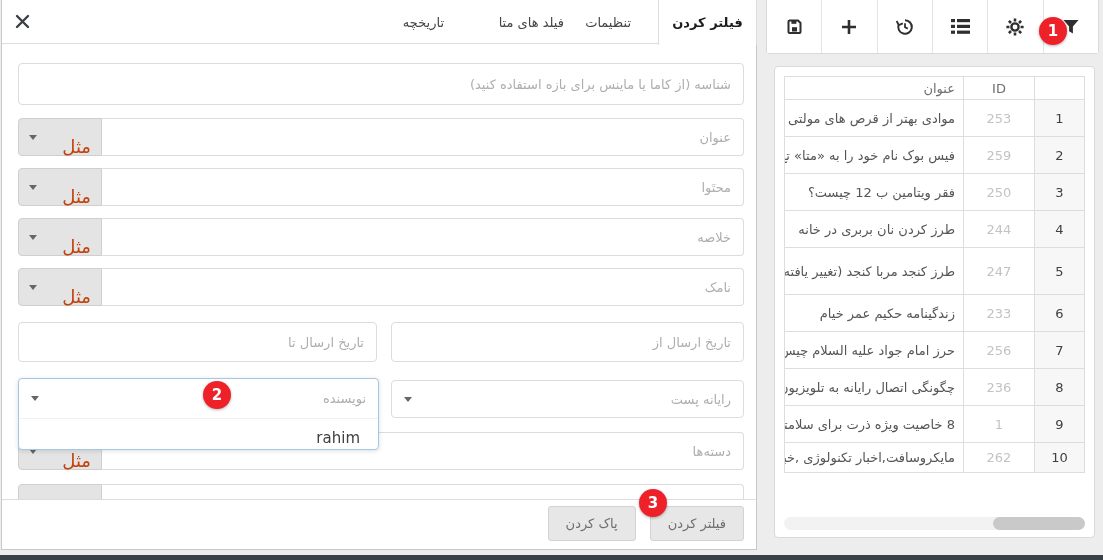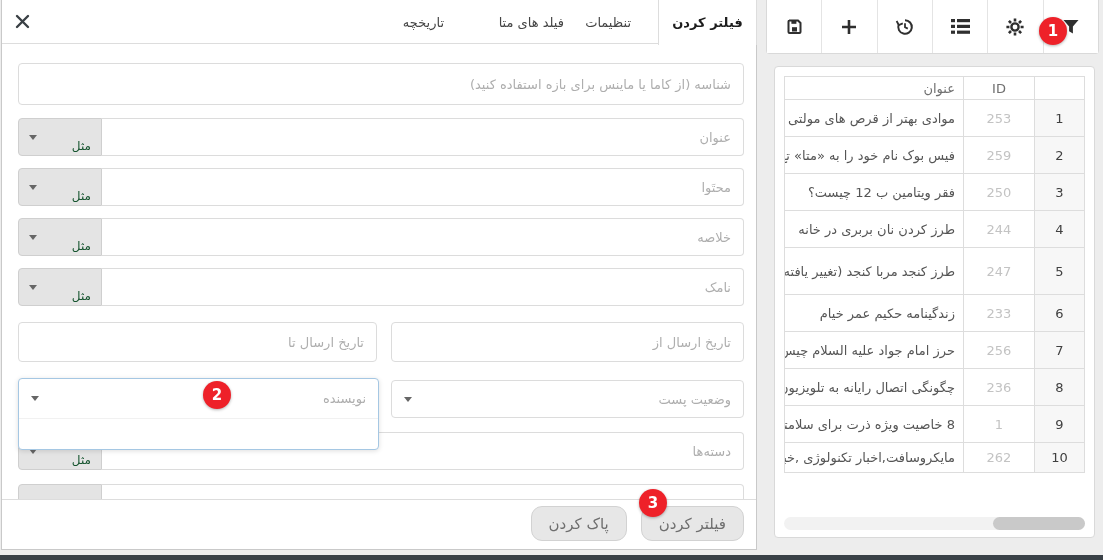--- a/index.html
+++ b/index.html
@@ -32,21 +32,21 @@
   .f-title   { top:118px; }
   .f-content { top:168px; }
   .f-summary { top:218px; }
   .f-slug    { top:268px; }
   .f-cats    { top:432px; z-index:1; }
   .f-clip    { top:484px; z-index:0; }
   .like-row  { left:16px; right:12px; height:38px; display:flex; }
   .op-btn { width:84px; height:100%; background:#e4e4e4; border:1px solid #cfcfcf;
             border-radius:4px 0 0 4px; display:flex; align-items:center; justify-content:space-between;
             padding:0 10px; cursor:pointer; font-family:inherit; }
-  .op-btn span.op-label { font-size:12px; color:#14532d;margin-top:18px; }
+  .op-btn span.op-label { font-size:18px; color:#c2410c;margin-top:18px; }
   .like-row input.std { flex:1; border-radius:0 4px 4px 0; border-left:none; }
 
   .caret { width:0; height:0; border-left:4px solid transparent; border-right:4px solid transparent;
            border-top:5px solid #666; }
 
   .date-from { top:322px; left:389px; right:12px; height:40px; }
   .date-to   { top:322px; left:16px;  width:359px; height:40px; }
 
   .combo { position:absolute; height:38px; background:#fff; border:1px solid #dcdcdc; border-radius:4px;
            display:flex; align-items:center; justify-content:space-between; padding:0 12px; cursor:pointer; }
@@ -57,22 +57,22 @@
                 border:1px solid #a5c7e3; border-radius:4px; box-shadow:0 1px 5px rgba(0,0,0,.13); z-index:5; }
   .author-input { height:40px; display:flex; align-items:center; justify-content:space-between;
                   padding:0 12px; border-bottom:1px solid #f1f1f1; cursor:text; }
   .author-input .ph { font-size:13px; color:#aeaeae; }
   .author-option { height:38px; display:flex; align-items:center; justify-content:flex-end;
                    padding:0 18px; font-size:15px; color:#404040; cursor:pointer; }
 
   .mfooter { position:absolute; bottom:0; left:0; right:0; height:50px; background:#fff;
              border-top:1px solid #ddd; z-index:6; display:flex; flex-direction:row-reverse;
              align-items:flex-start; gap:14px; padding:6px 12px 0 0; }
-  .gbtn { height:35px; padding:8px 17px; background:#e7e7e7; border:1px solid #d2d2d2; border-radius:11px;
-          font-size:15px; color:#6e6e6e; cursor:pointer; font-family:inherit; }
+  .gbtn { height:35px; padding:8px 17px; background:#e7e7e7; border:1px solid #d2d2d2; border-radius:3px;
+          font-size:13px; color:#6e6e6e; cursor:pointer; font-family:inherit; }
 
   
   .toolbar { position:absolute; left:766px; top:-1px; width:333px; height:55px; background:#fff;
              border:1px solid #d9d9d9; border-radius:0 0 3px 3px; display:flex; }
   .tool-btn { flex:1; display:flex; align-items:center; justify-content:center;
               border-left:1px solid #e4e4e4; background:#fff; cursor:pointer; border-top:none; border-bottom:none; border-right:none; }
   .tool-btn:first-child { border-left:none; }
 
   
   .card { position:absolute; left:774px; top:66px; width:321px; height:472px; background:#fff;
@@ -160,21 +160,21 @@
 
     <div class="frow date-from">
       <input class="std" dir="rtl" placeholder="تاریخ ارسال از" style="">
     </div>
     <div class="frow date-to">
       <input class="std" dir="rtl" placeholder="تاریخ ارسال تا" style="">
     </div>
 
     <div class="combo status-combo">
       <span class="caret"></span>
-      <span class="ph">وضعیت پست</span>
+      <span class="ph">رایانه پست</span>
     </div>
 
     <div class="frow like-row f-cats">
       <button class="op-btn">
         <span class="caret"></span>
         <span class="op-label">مثل</span>
       </button>
       <input class="std" dir="rtl" placeholder="دسته‌ها" style="">
     </div>
 
@@ -183,20 +183,21 @@
         <span class="caret"></span>
       </button>
       <input class="std" dir="rtl" style="">
     </div>
 
     <div class="author-box">
       <div class="author-input">
         <span class="caret"></span>
         <span class="ph">نویسنده</span>
       </div>
+      <div class="author-option">rahim</div>
     </div>
 
     <div class="mfooter">
       <button class="gbtn">فیلتر کردن</button>
       <button class="gbtn">پاک کردن</button>
     </div>
   </div>
 
   <div class="toolbar">
     <button class="tool-btn">

